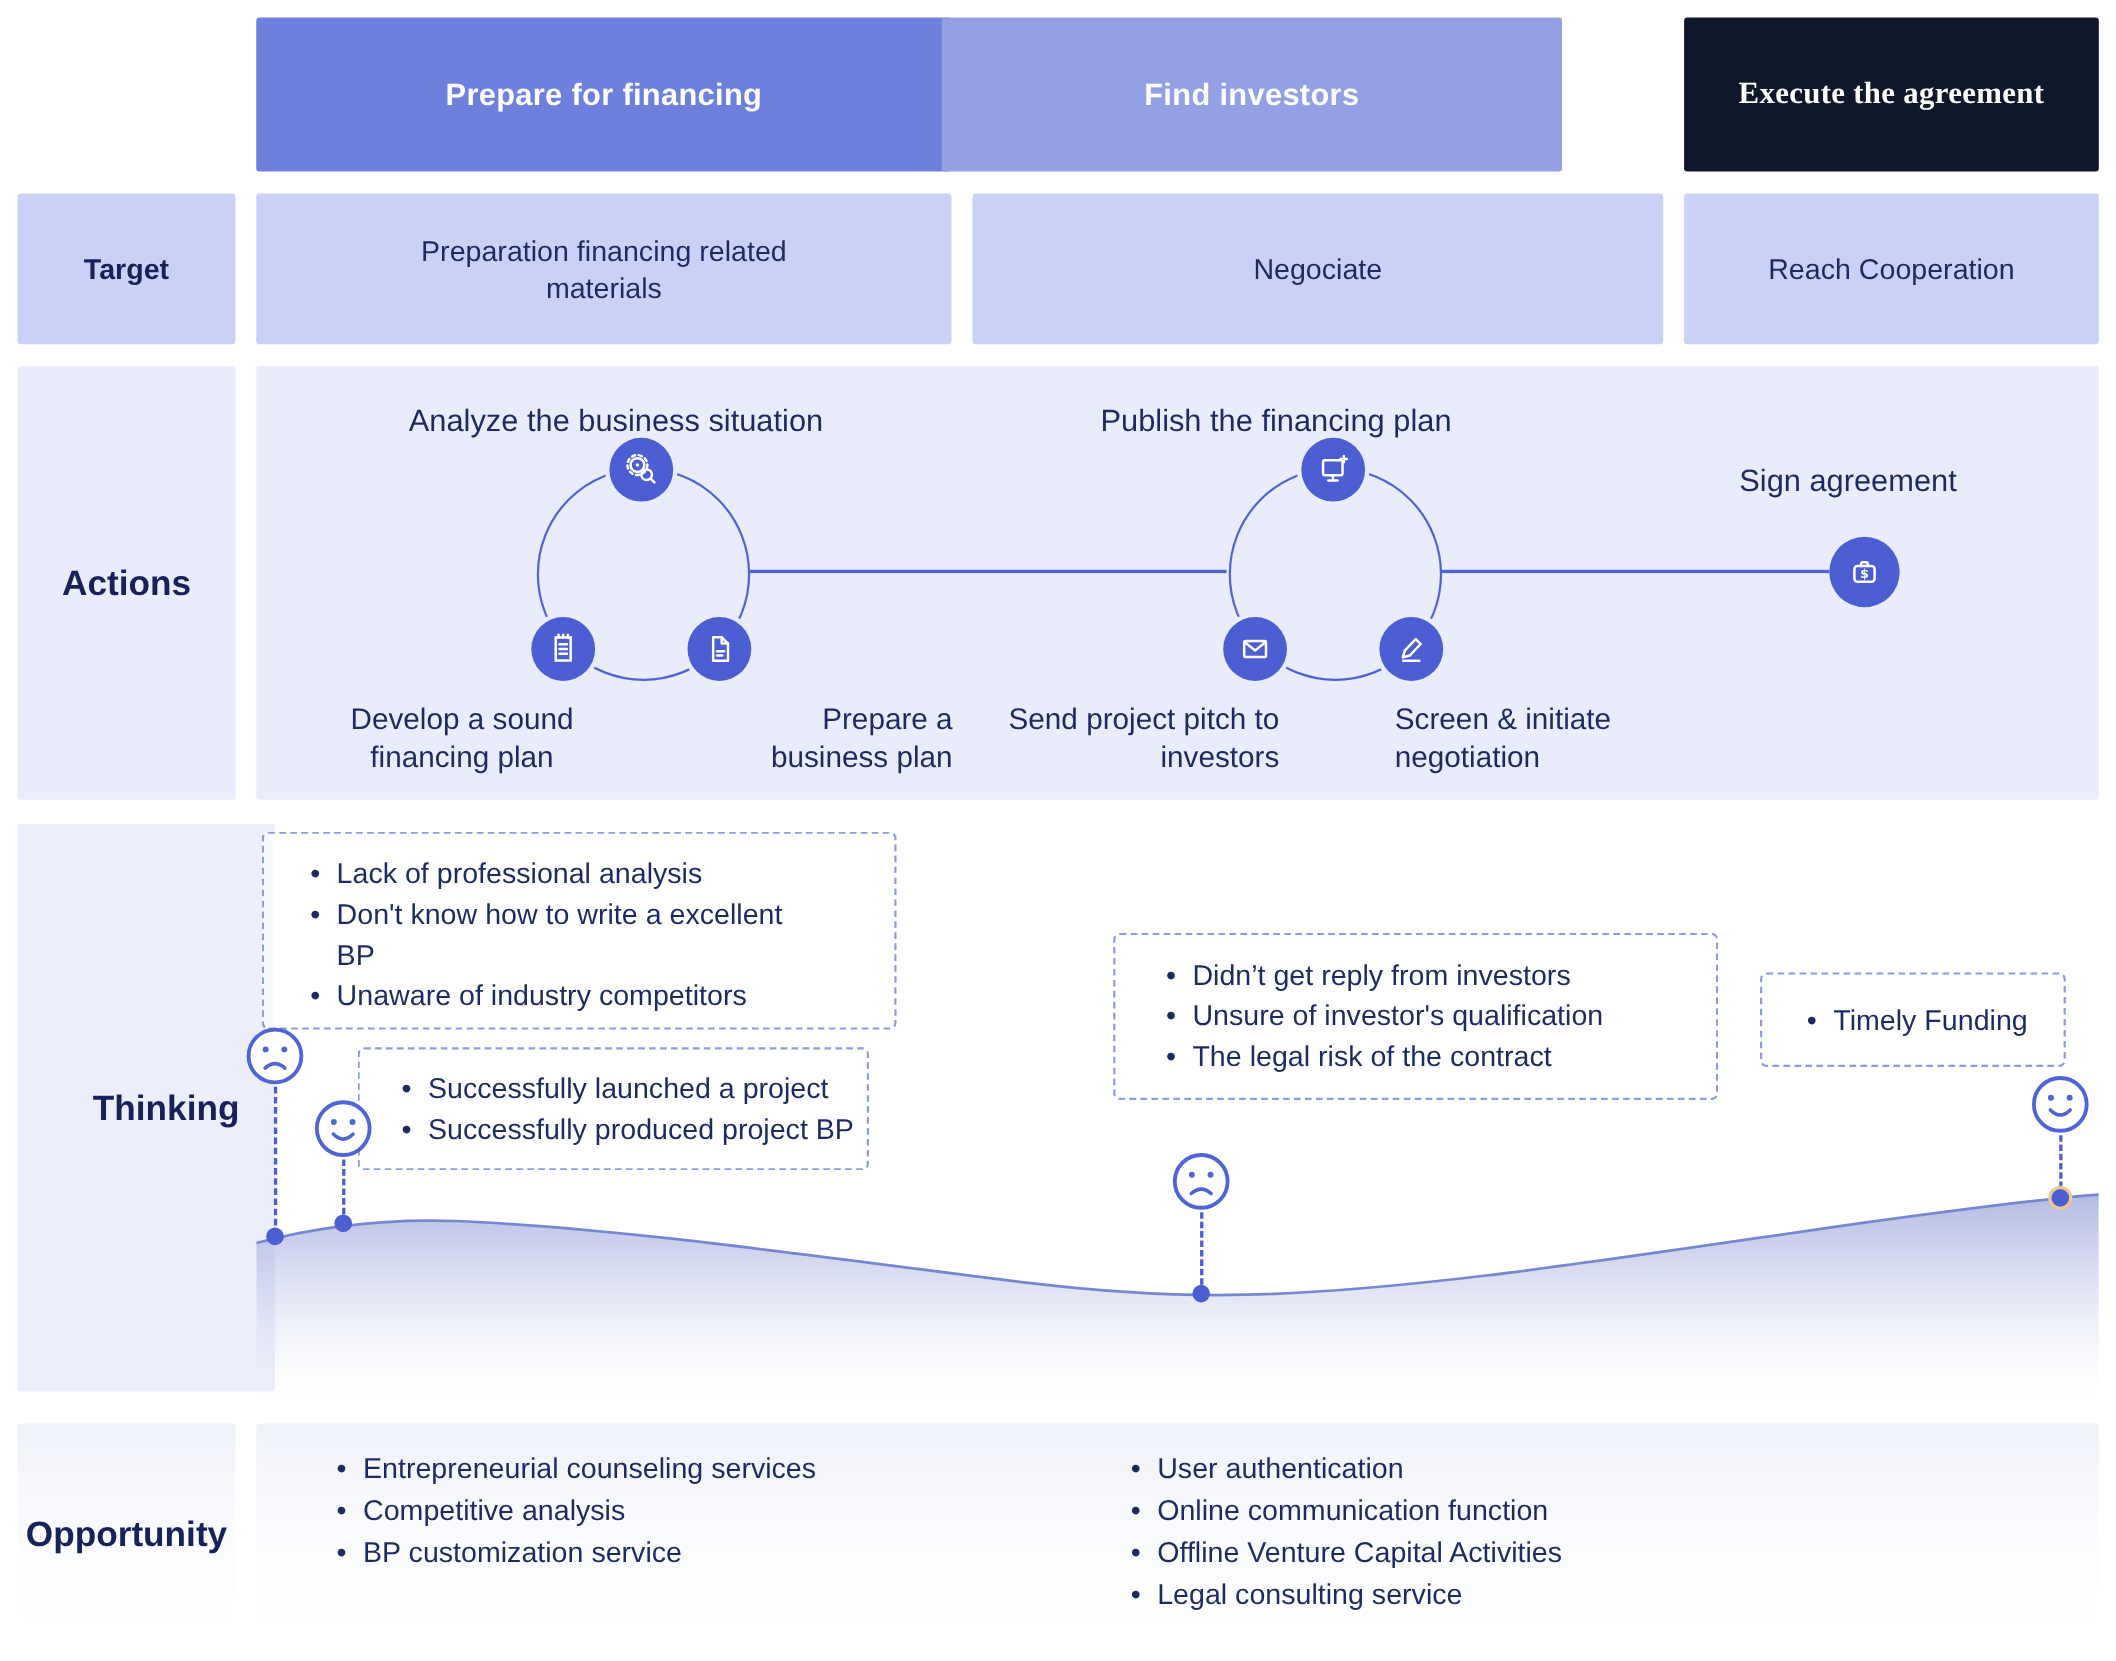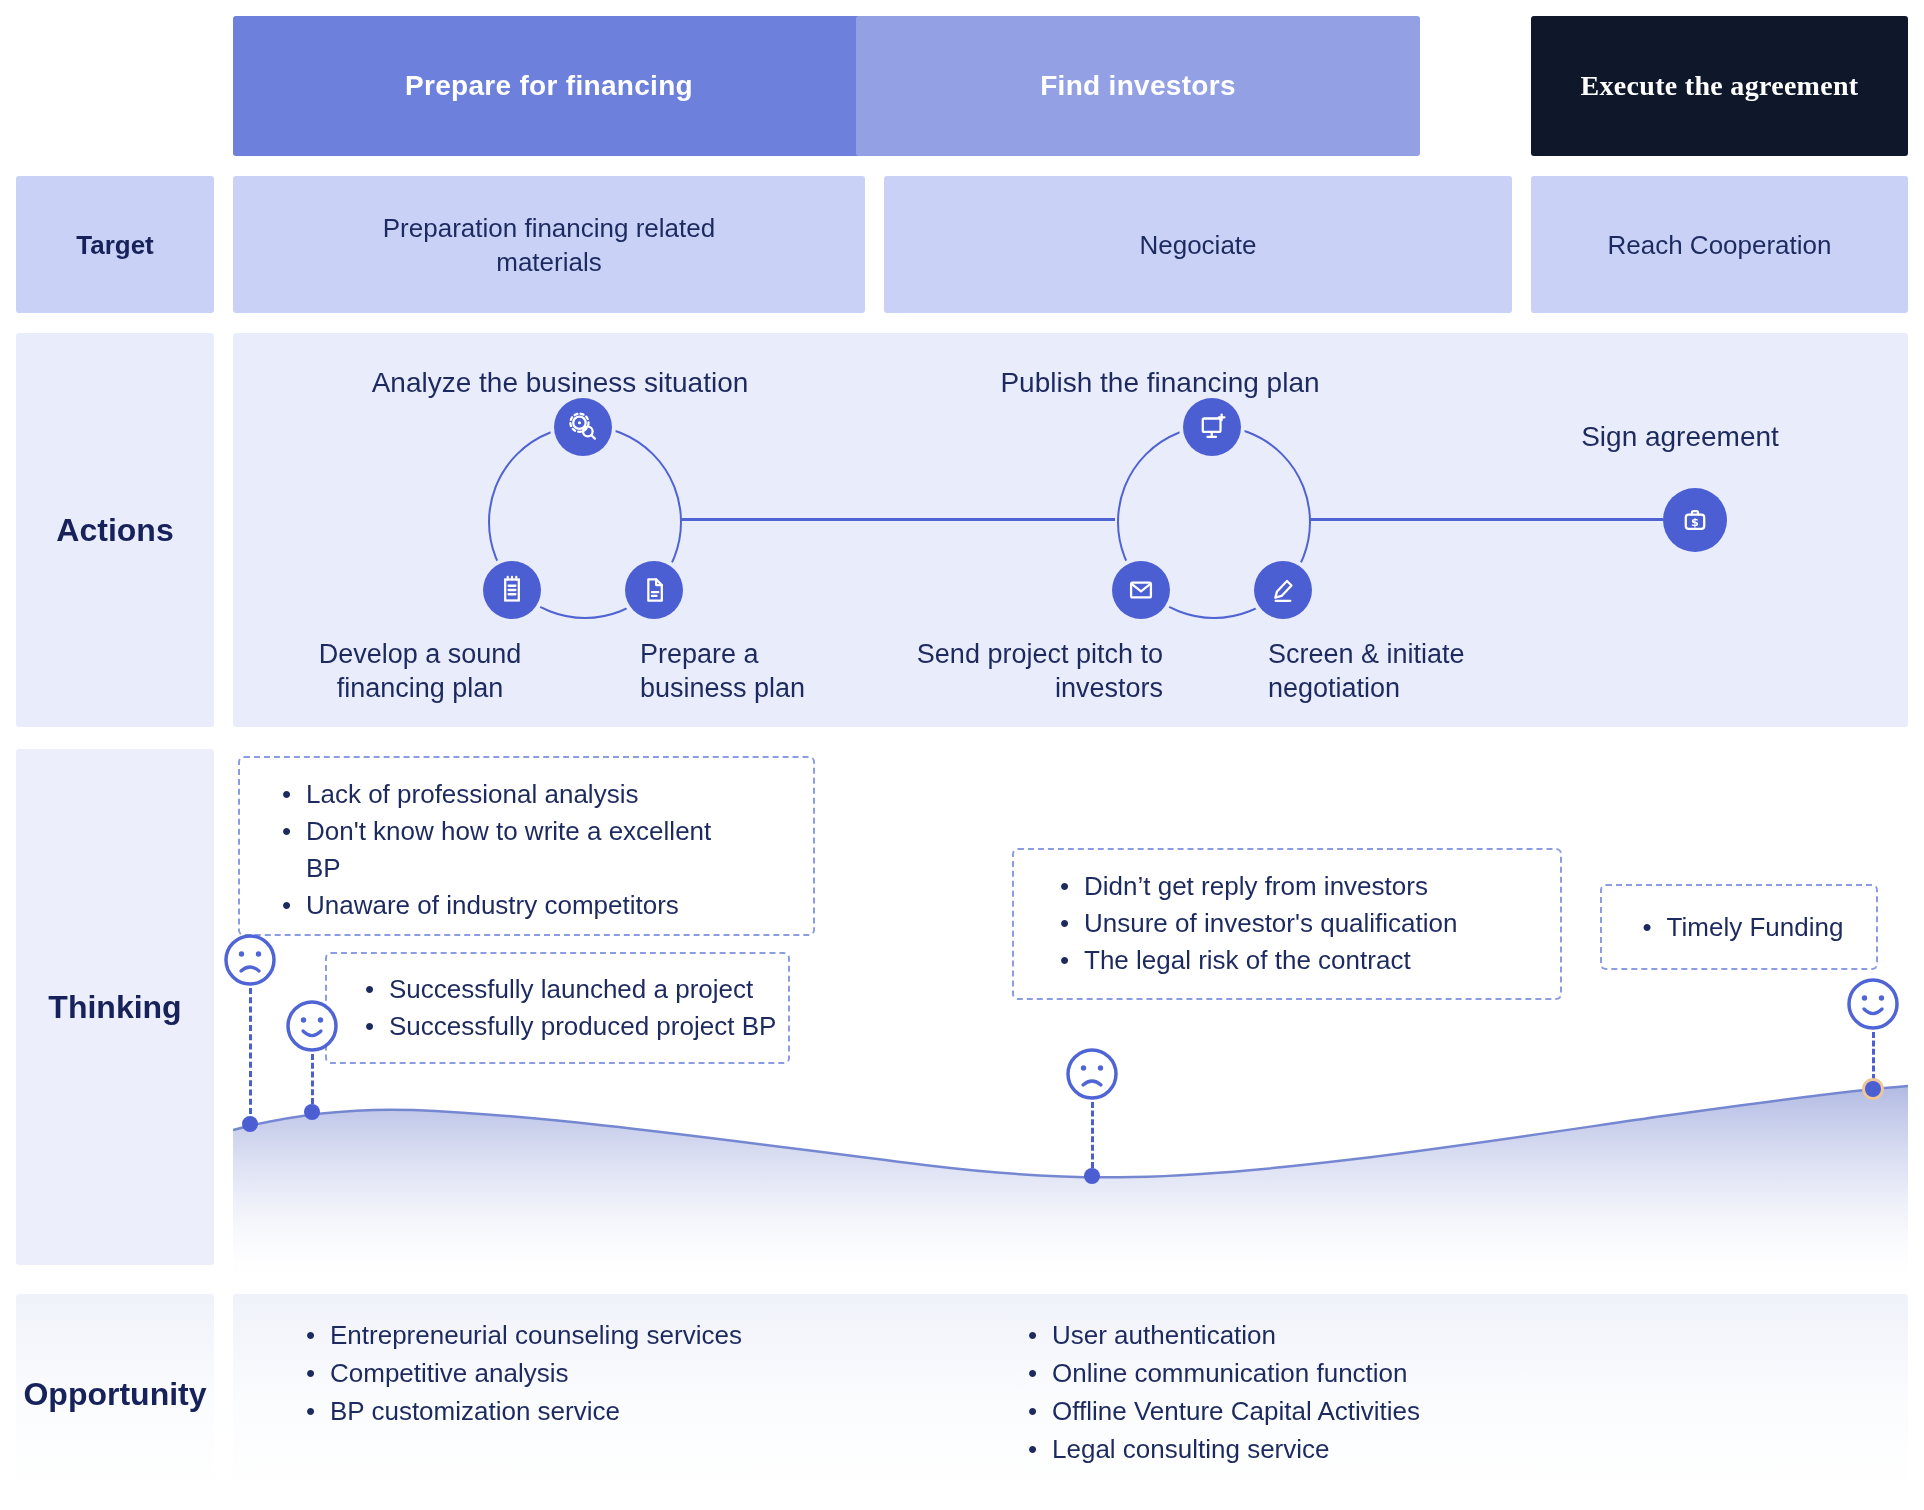--- a/index.html
+++ b/index.html
@@ -119,25 +119,25 @@
   </div>
   <div class="icon-chip big" style="left:1663px;top:488px;">
     <svg viewBox="0 0 24 24" fill="none" stroke="#ffffff" stroke-width="1.6" stroke-linecap="round" stroke-linejoin="round">
       <rect x="5.5" y="8.2" width="13" height="10" rx="2"></rect>
       <path d="M9.8 8.2 V7 a1.3 1.3 0 0 1 1.3 -1.3 h1.8 a1.3 1.3 0 0 1 1.3 1.3 V8.2"></path>
       <text x="12" y="15.9" text-anchor="middle" font-size="8" font-weight="bold" fill="#ffffff" stroke="none" font-family="DejaVu Sans, sans-serif">$</text>
     </svg>
   </div>
 
   <div class="act-label" style="left:270px;top:637px;width:300px;text-align:center;">Develop a sound financing plan</div>
-  <div class="act-label" style="left:640px;top:637px;width:210px;text-align:left;">Prepare a business plan</div>
+  <div class="act-label" style="left:656px;top:637px;width:210px;text-align:right;">Prepare a business plan</div>
   <div class="act-label" style="left:863px;top:637px;width:300px;text-align:right;">Send project pitch to investors</div>
   <div class="act-label" style="left:1268px;top:637px;width:250px;text-align:left;">Screen &amp; initiate negotiation</div>
 
-  <div class="cell thinking-label rowlabel" style="left:16px;top:749px;width:198px;height:516px;">Thinking</div>
+  <div class="cell thinking-label rowlabel" style="left:16px;top:749px;width:198px;height:516px;padding-left:36px;">Thinking</div>
 
   <svg class="abs" style="left:233px;top:1050px;" width="1675" height="250" viewBox="0 0 1675 250">
     <defs>
       <linearGradient id="curveGrad" x1="0" y1="0" x2="0" y2="1">
         <stop offset="0%" stop-color="#8290d2" stop-opacity="0.62"></stop>
         <stop offset="45%" stop-color="#a8b2e0" stop-opacity="0.30"></stop>
         <stop offset="95%" stop-color="#ffffff" stop-opacity="0"></stop>
       </linearGradient>
     </defs>
     <path d="M 0,80 C 60,64 120,58 180,60 C 330,66 520,94 700,116 C 800,128 860,128 900,127 C 1050,124 1250,92 1430,66 C 1530,52 1620,40 1675,36 L 1675,250 L 0,250 Z" fill="url(#curveGrad)" stroke="none"></path>

